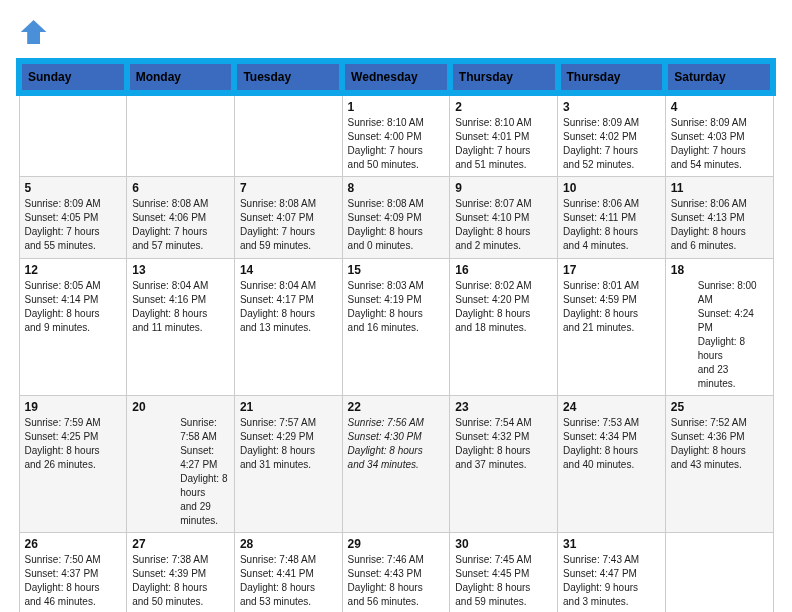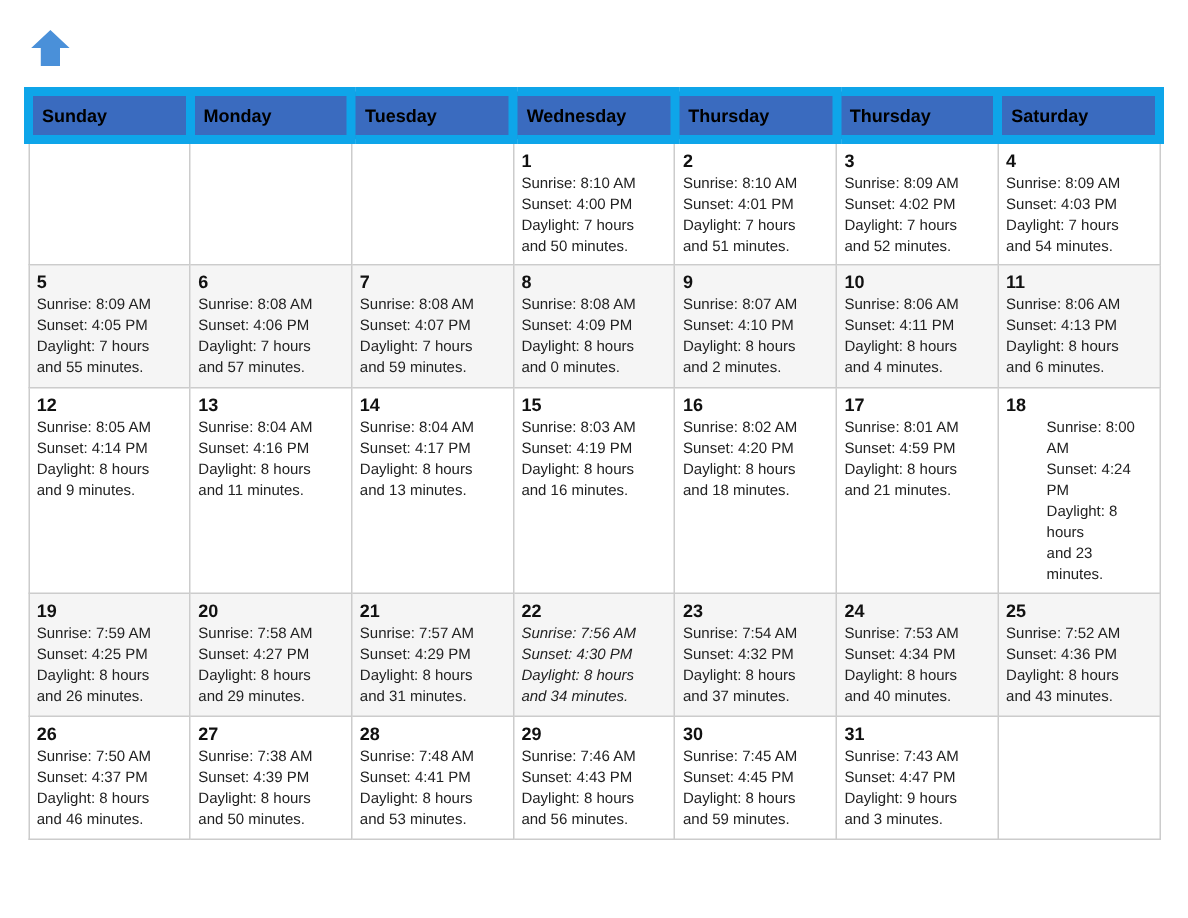--- a/index.html
+++ b/index.html
@@ -260,21 +260,21 @@
       <tr>
         <td>
           <div class="day-number">19</div>
           <div class="day-info" style="white-space: pre-line;">Sunrise: 7:59 AM
 Sunset: 4:25 PM
 Daylight: 8 hours
 and 26 minutes.</div>
         </td>
         <td>
           <div class="day-number">20</div>
-          <div class="day-info" style="white-space: pre-line;">Sunrise: 7:58 AM
+          <div class="day-info" style="white-space: pre-line; margin-left: 48px;">Sunrise: 7:58 AM
 Sunset: 4:27 PM
 Daylight: 8 hours
 and 29 minutes.</div>
         </td>
         <td>
           <div class="day-number">21</div>
           <div class="day-info" style="white-space: pre-line;">Sunrise: 7:57 AM
 Sunset: 4:29 PM
 Daylight: 8 hours
 and 31 minutes.</div>

